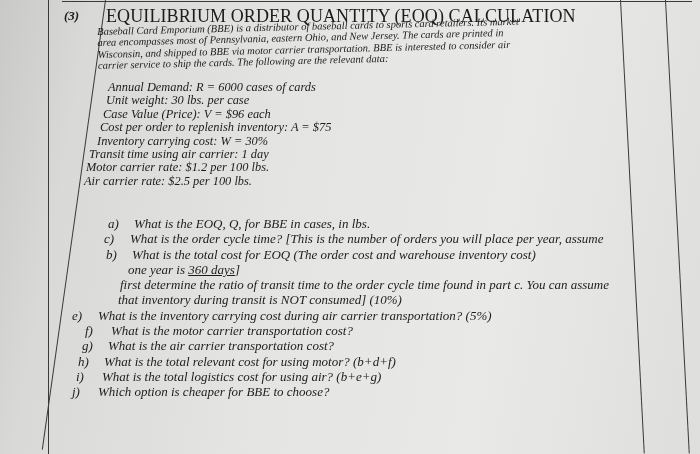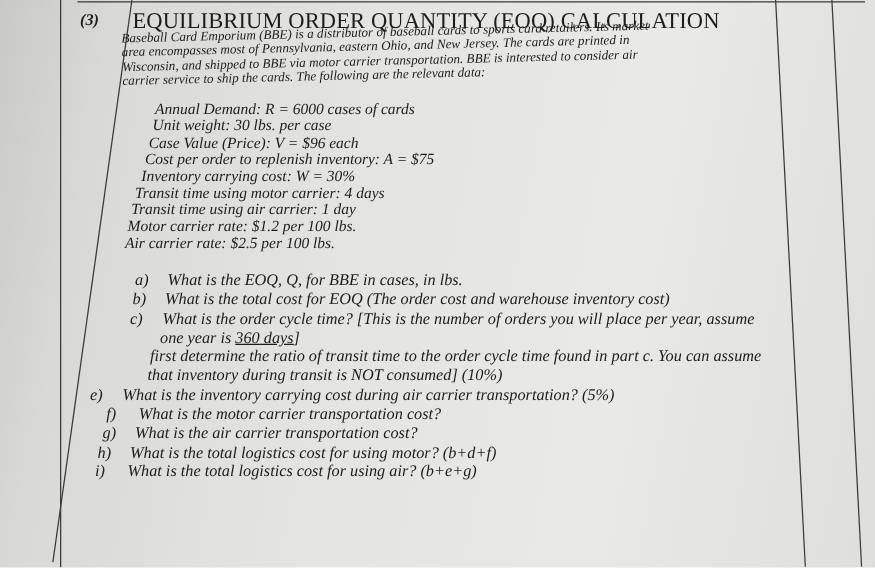--- a/index.html
+++ b/index.html
@@ -7,21 +7,21 @@
     width: 700px; height: 454px; overflow: hidden; position: relative;
     background: linear-gradient(100deg, #c9c9c7 0%, #d9d9d7 12%, #e4e4e2 40%, #e9e9e7 70%, #dedfdd 100%);
     font-family: "Liberation Serif", serif; color: #1c1c1c;
   }
   .page { position: absolute; left: 0; top: 0; width: 700px; height: 454px; }
   .vline { position: absolute; width: 1px; background: #3a3a3a; transform-origin: top left; }
   .hline { position: absolute; height: 1px; background: #3a3a3a; }
   .num { position: absolute; left: 64px; top: 8px; font-weight: bold; font-style: italic; font-size: 13px; }
   .title { position: absolute; left: 106px; top: 6px; font-weight: normal; font-size: 18px; letter-spacing: 0.1px; }
   .intro { position: absolute; left: 97px; top: 26px; width: 440px; font-size: 10.5px; line-height: 11.4px; font-style: italic; transform: rotate(-1.4deg); transform-origin: left top; }
-  .data-list { position: absolute; left: 100px; top: 81px; font-size: 12.4px; line-height: 13.4px; font-style: italic; }
+  .data-list { position: absolute; left: 84px; top: 81px; font-size: 12.4px; line-height: 13.4px; font-style: italic; }
   .data-list div { white-space: nowrap; }
   .questions { position: absolute; left: 60px; top: 216px; font-size: 13px; line-height: 15.3px; font-style: italic; width: 620px; }
   .q { position: relative; white-space: nowrap; }
   .q .lbl { display: inline-block; width: 26px; }
   .u { text-decoration: underline; }
 </style>
 </head>
 <body>
 
 <div class="page">
@@ -41,54 +41,56 @@
     <div>Wisconsin, and shipped to BBE via motor carrier transportation. BBE is interested to consider air</div>
     <div>carrier service to ship the cards. The following are the relevant data:</div>
   </div>
 
   <div class="data-list">
     <div style="margin-left:24px">Annual Demand: R = 6000 cases of cards</div>
     <div style="margin-left:22px">Unit weight: 30 lbs. per case</div>
     <div style="margin-left:19px">Case Value (Price): V = $96 each</div>
     <div style="margin-left:16px">Cost per order to replenish inventory: A = $75</div>
     <div style="margin-left:13px">Inventory carrying cost: W = 30%</div>
-    <div style="margin-left:8px">Transit time using motor carrier: 4 days</div>
     <div style="margin-left:5px">Transit time using air carrier: 1 day</div>
     <div style="margin-left:2px">Motor carrier rate: $1.2 per 100 lbs.</div>
     <div style="margin-left:0px">Air carrier rate: $2.5 per 100 lbs.</div>
   </div>
 
   <div class="questions">
     <div class="q" style="margin-left:48px">
       <span class="lbl">a)</span><span>What is the EOQ, Q, for BBE in cases, in lbs.</span>
     </div>
+    <div class="q" style="margin-left:44px">
+      <span class="lbl">c)</span><span>What is the order cycle time? [This is the number of orders you will place per year, assume</span>
+    </div>
     <div class="q" style="margin-left:46px">
       <span class="lbl">b)</span><span>What is the total cost for EOQ (The order cost and warehouse inventory cost)</span>
-    </div>
-    <div class="q" style="margin-left:44px">
-      <span class="lbl">c)</span><span>What is the order cycle time? [This is the number of orders you will place per year, assume</span>
     </div>
     <div class="q" style="margin-left:68px">
       <span>one year is </span><span class="u">360 days</span><span>]</span>
     </div>
     <div class="q" style="margin-left:60px">
       <span>first determine the ratio of transit time to the order cycle time found in part c. You can assume</span>
     </div>
     <div class="q" style="margin-left:58px">
       <span>that inventory during transit is NOT consumed] (10%)</span>
     </div>
     <div class="q" style="margin-left:12px">
       <span class="lbl">e)</span><span>What is the inventory carrying cost during air carrier transportation? (5%)</span>
     </div>
     <div class="q" style="margin-left:25px">
       <span class="lbl">f)</span><span>What is the motor carrier transportation cost?</span>
     </div>
     <div class="q" style="margin-left:22px">
       <span class="lbl">g)</span><span>What is the air carrier transportation cost?</span>
     </div>
     <div class="q" style="margin-left:18px">
-      <span class="lbl">h)</span><span>What is the total logistics cost for using motor? (b+d+f)</span>
+      <span class="lbl">h)</span><span>What is the total relevant cost for using motor? (b+d+f)</span>
     </div>
     <div class="q" style="margin-left:16px">
       <span class="lbl">i)</span><span>What is the total logistics cost for using air? (b+e+g)</span>
+    </div>
+    <div class="q" style="margin-left:12px">
+      <span class="lbl">j)</span><span>Which option is cheaper for BBE to choose?</span>
     </div>
   </div>
 </div>
 
 </body></html>

